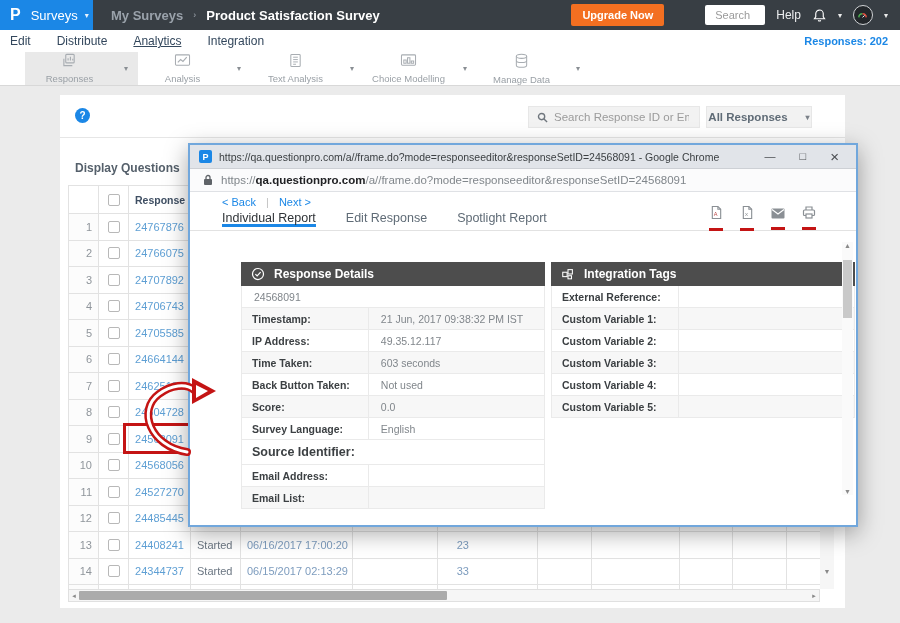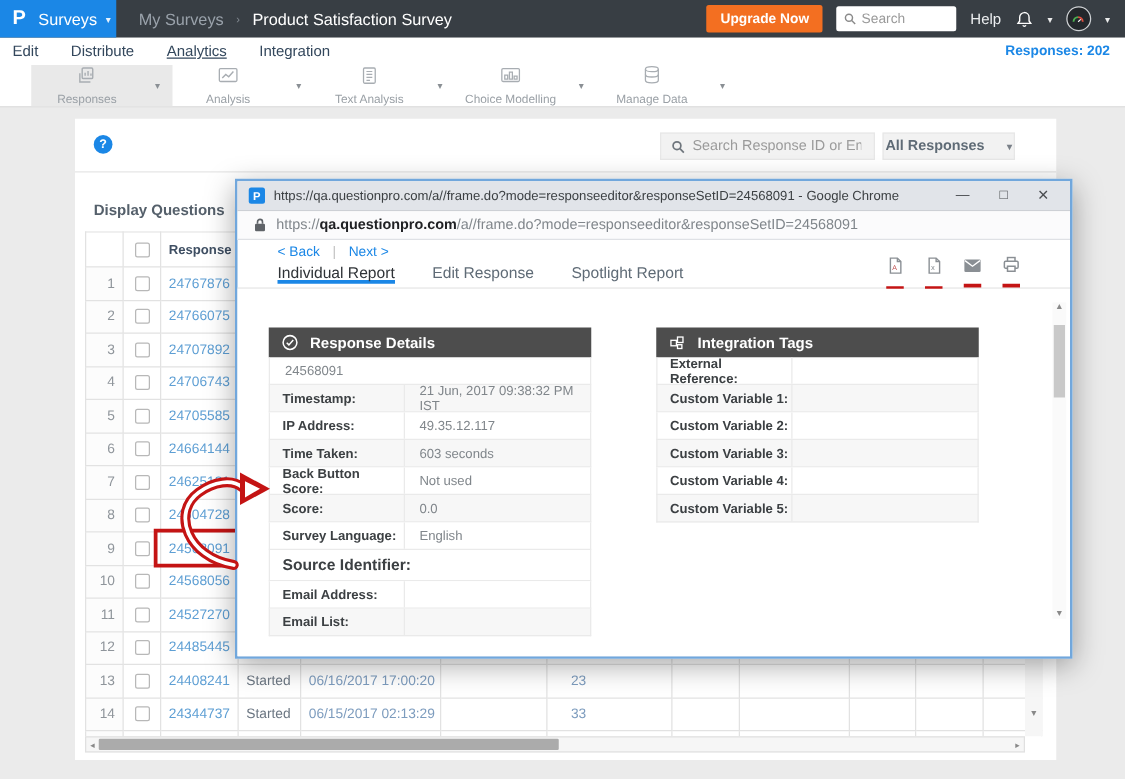--- a/index.html
+++ b/index.html
@@ -5,26 +5,26 @@
   * { margin:0; padding:0; box-sizing:border-box; }
   html,body { width:900px; height:623px; }
   body { position:relative; font-family:"Liberation Sans",sans-serif; background:#ebebeb; overflow:hidden; color:#333; }
 
   
   .topbar{position:absolute;top:0;left:0;right:0;height:30px;background:#383e44;display:flex;align-items:center;z-index:5;}
   .logo-block{width:93px;height:30px;background:#1b87e6;display:flex;align-items:center;padding-left:10px;color:#fff;cursor:pointer;}
   .logo-p{font-weight:bold;font-size:16px;margin-right:10px;}
   .logo-product{font-size:13px;}
   .w-caret{color:rgba(255,255,255,.9);font-size:8px;margin-left:7px;}
-  .breadcrumb{display:flex;align-items:center;margin-left:18px;font-size:13px;color:#9aa2ab;}
+  .breadcrumb{display:flex;align-items:center;margin-left:18px;font-size:13px;color:#9aa2ab;font-weight:bold;}
   .bc-sep{margin:0 10px;font-size:9px;color:#848b93;}
   .bc-current{color:#fff;}
   .topbar-right{margin-left:auto;display:flex;align-items:center;gap:11px;padding-right:12px;}
   .upgrade-btn{background:#f36f21;color:#fff;font-size:11px;font-weight:bold;padding:5px 11px;border-radius:2px;cursor:pointer;}
-  .top-search{background:#fff;border-radius:2px;height:20px;width:96px;display:flex;align-items:center;padding:0 6px;gap:4px;}
+  .top-search{background:#fff;border-radius:2px;height:20px;width:60px;display:flex;align-items:center;padding:0 6px;gap:4px;margin-left:30px;}
   .top-search input{border:none;outline:none;width:55px;font-size:11px;color:#555;background:transparent;}
   .top-search input::placeholder{color:#9a9a9a;}
   .help{color:#eceef0;font-size:12px;cursor:pointer;}
   .bell{display:flex;align-items:center;gap:4px;cursor:pointer;}
   .avatar-wrap{display:flex;align-items:center;gap:4px;cursor:pointer;}
   .avatar{width:20px;height:20px;border-radius:50%;background:#23272b;border:1.5px solid #cfd2d5;display:flex;align-items:center;justify-content:center;}
 
   
   .subnav{position:absolute;top:30px;left:0;right:0;height:22px;background:#fff;display:flex;align-items:center;gap:26px;padding-left:10px;font-size:12px;}
   .subnav-item{color:#33475c;cursor:pointer;}
@@ -93,21 +93,21 @@
   .pnav a{color:#1b87e6;cursor:pointer;text-decoration:none;}
   .pnav .pipe{color:#c0c0c0;margin:0 7px;}
   .ptabs{position:absolute;top:66px;left:32px;display:flex;gap:30px;justify-content:center;}
   .ptab{font-size:12.5px;color:#5f6b76;height:16px;padding-bottom:3px;cursor:pointer;}
   .ptab.active{color:#2f3337;border-bottom:3px solid #1b87e6;}
   .ptabs-border{position:absolute;top:85px;left:0;right:0;border-top:1px solid #e2e2e2;}
   .pexports{position:absolute;top:60px;right:40px;display:flex;gap:17px;}
   .exp{display:flex;flex-direction:column;align-items:center;gap:4px;cursor:pointer;}
   .redbar{width:14px;height:3px;background:#c41414;}
   .pbody{position:absolute;top:86px;left:0;right:0;bottom:0;background:#fff;}
-  .panel{position:absolute;width:258px;}
+  .panel{position:absolute;width:304px;margin-left:26px;}
   .panel-rd{left:25px;top:31px;}
   .panel-it{left:335px;top:31px;}
   .panel-header{height:24px;background:#4d4d4d;color:#fff;display:flex;align-items:center;gap:9px;padding:0 10px;font-size:12px;font-weight:bold;}
   .prow{display:flex;height:22px;border:1px solid #eaeaea;border-top:none;align-items:stretch;font-size:10.5px;background:#fff;}
   .prow:nth-child(even){background:#f7f7f7;}
   .plabel{width:42%;padding-left:10px;font-weight:bold;color:#3c4043;border-right:1px solid #eaeaea;display:flex;align-items:center;}
   .pvalue{flex:1;padding-left:12px;color:#80868b;display:flex;align-items:center;}
   .section-row{height:25px;display:flex;align-items:center;padding-left:10px;font-size:12.5px;font-weight:bold;color:#3c4043;border:1px solid #eaeaea;border-top:none;background:#fff;}
   .pscroll{position:absolute;right:3px;top:11px;bottom:30px;width:11px;background:#fafafa;}
   .ps-up{position:absolute;top:0;left:0;right:0;text-align:center;color:#8a8a8a;font-size:7px;cursor:pointer;}
@@ -623,21 +623,21 @@
           </div>
           <div class="prow">
             <div class="plabel">IP Address:</div>
             <div class="pvalue">49.35.12.117</div>
           </div>
           <div class="prow">
             <div class="plabel">Time Taken:</div>
             <div class="pvalue">603 seconds</div>
           </div>
           <div class="prow">
-            <div class="plabel">Back Button Score:</div>
+            <div class="plabel">Back Button Taken:</div>
             <div class="pvalue">Not used</div>
           </div>
           <div class="prow">
             <div class="plabel">Score:</div>
             <div class="pvalue">0.0</div>
           </div>
           <div class="prow">
             <div class="plabel">Survey Language:</div>
             <div class="pvalue">English</div>
           </div>

